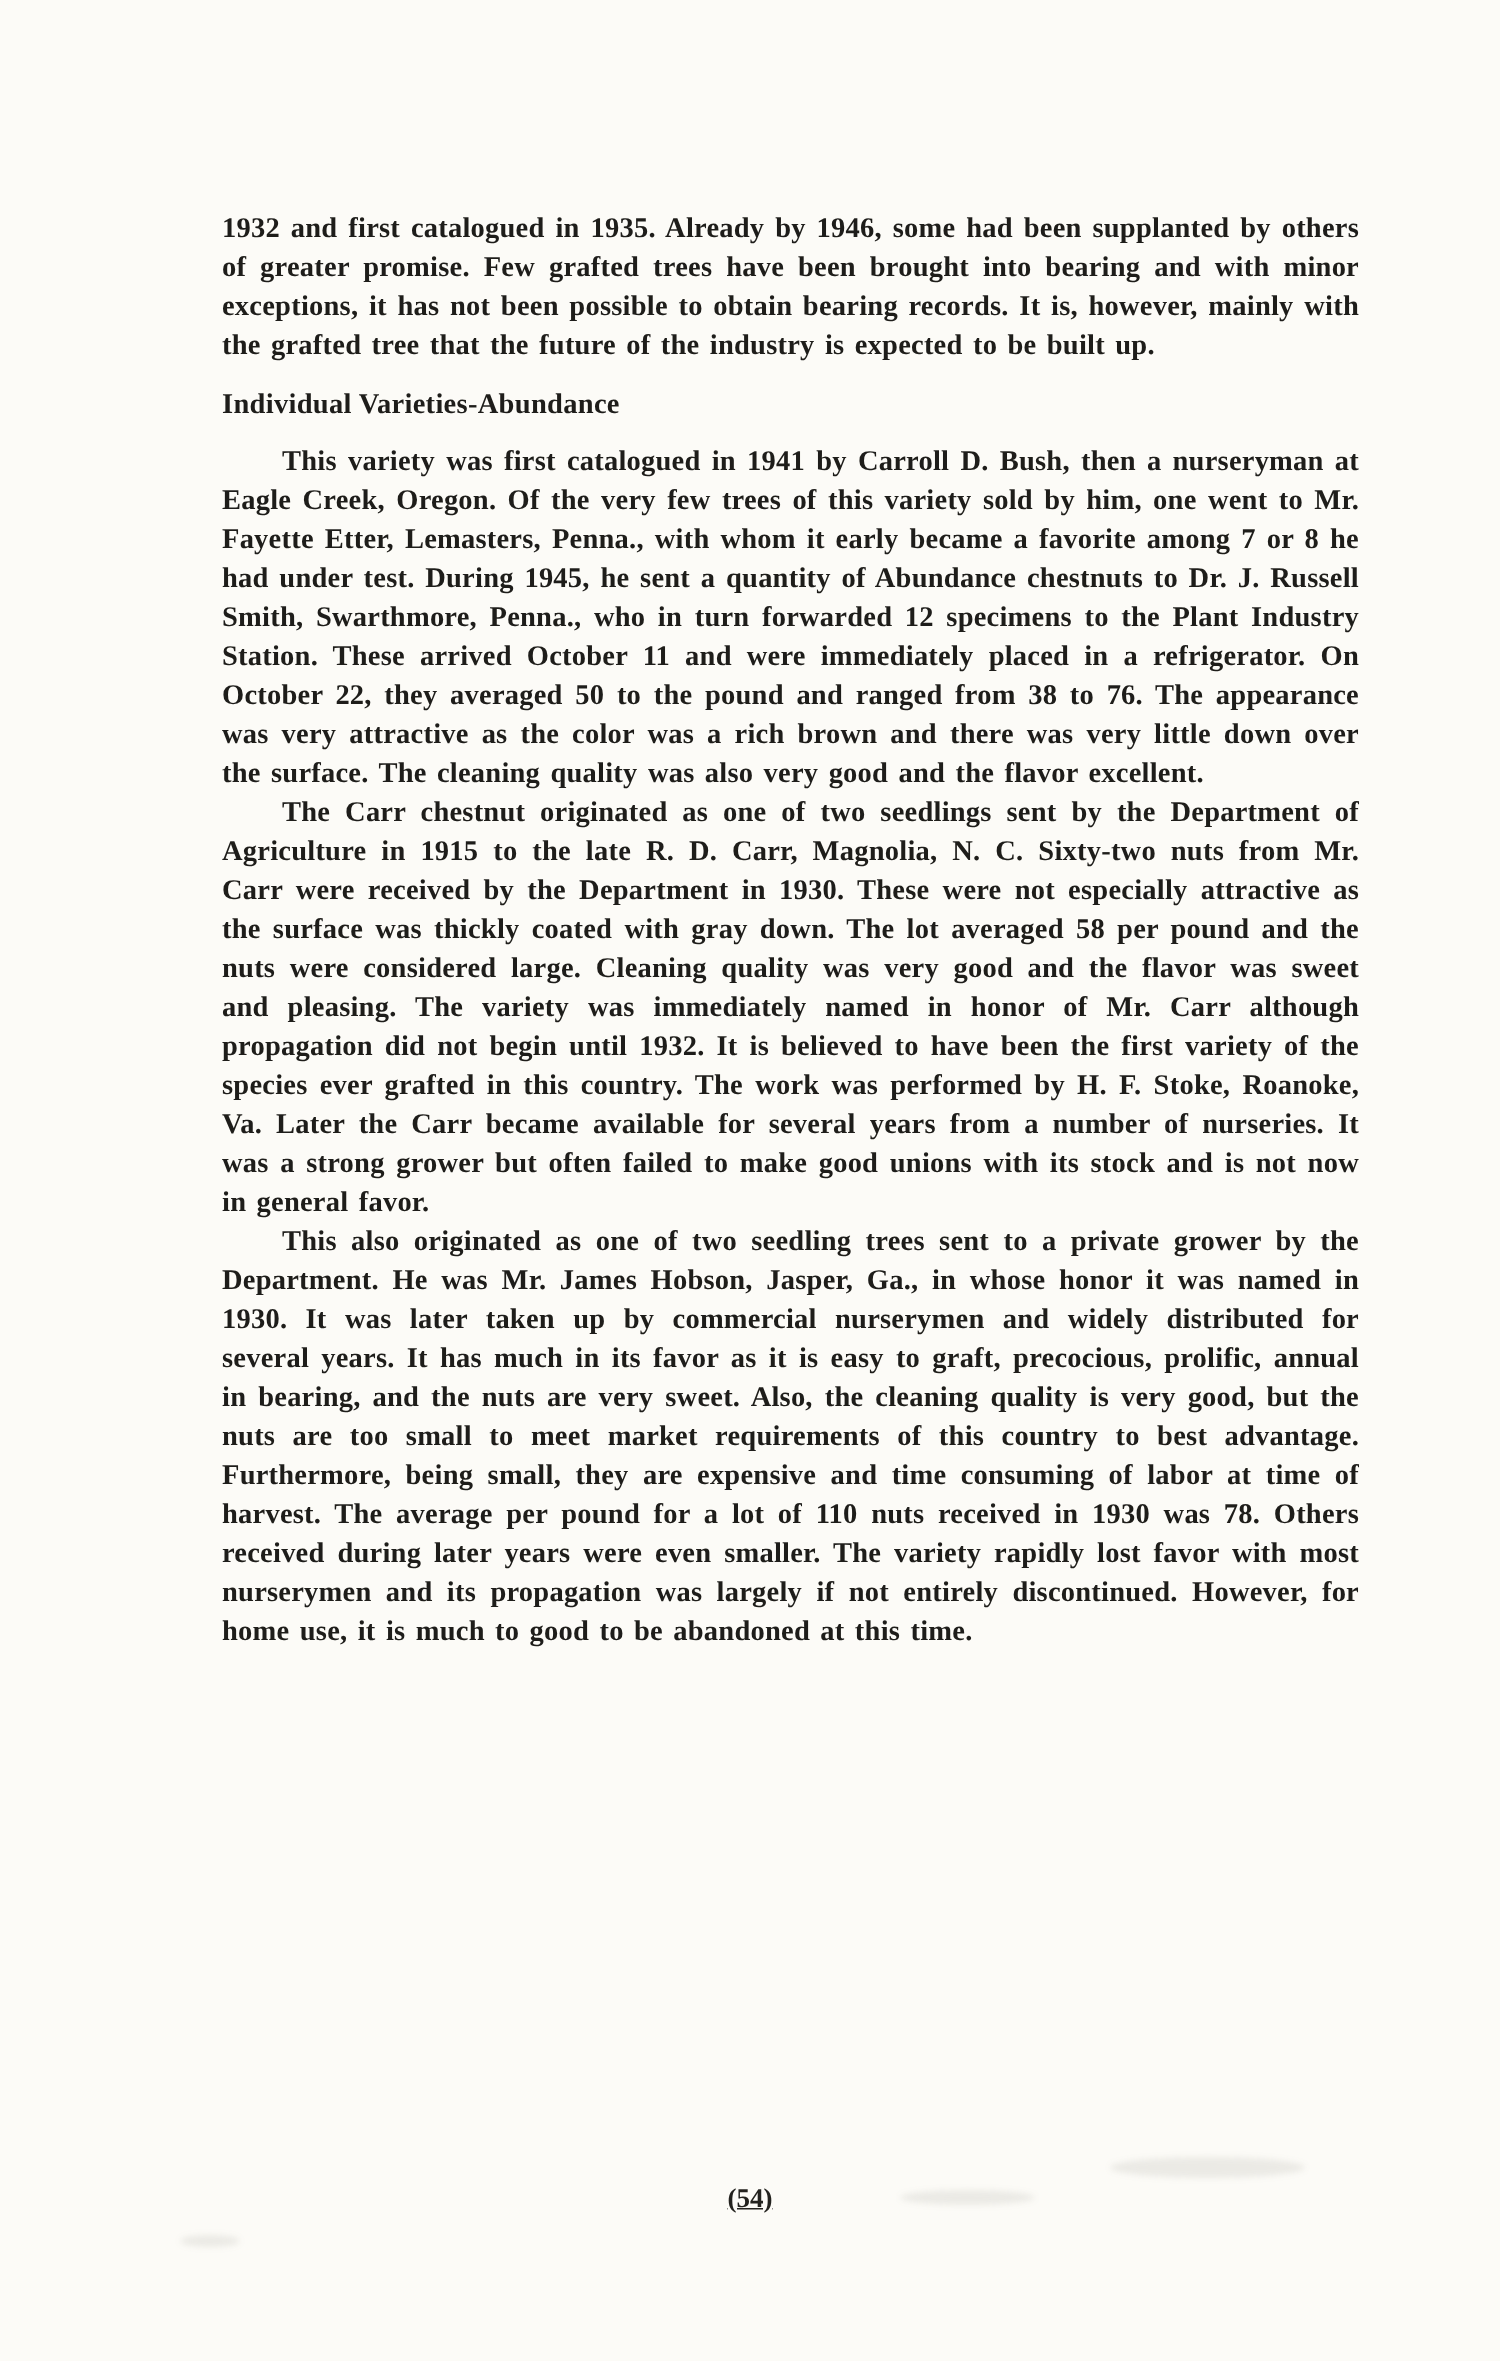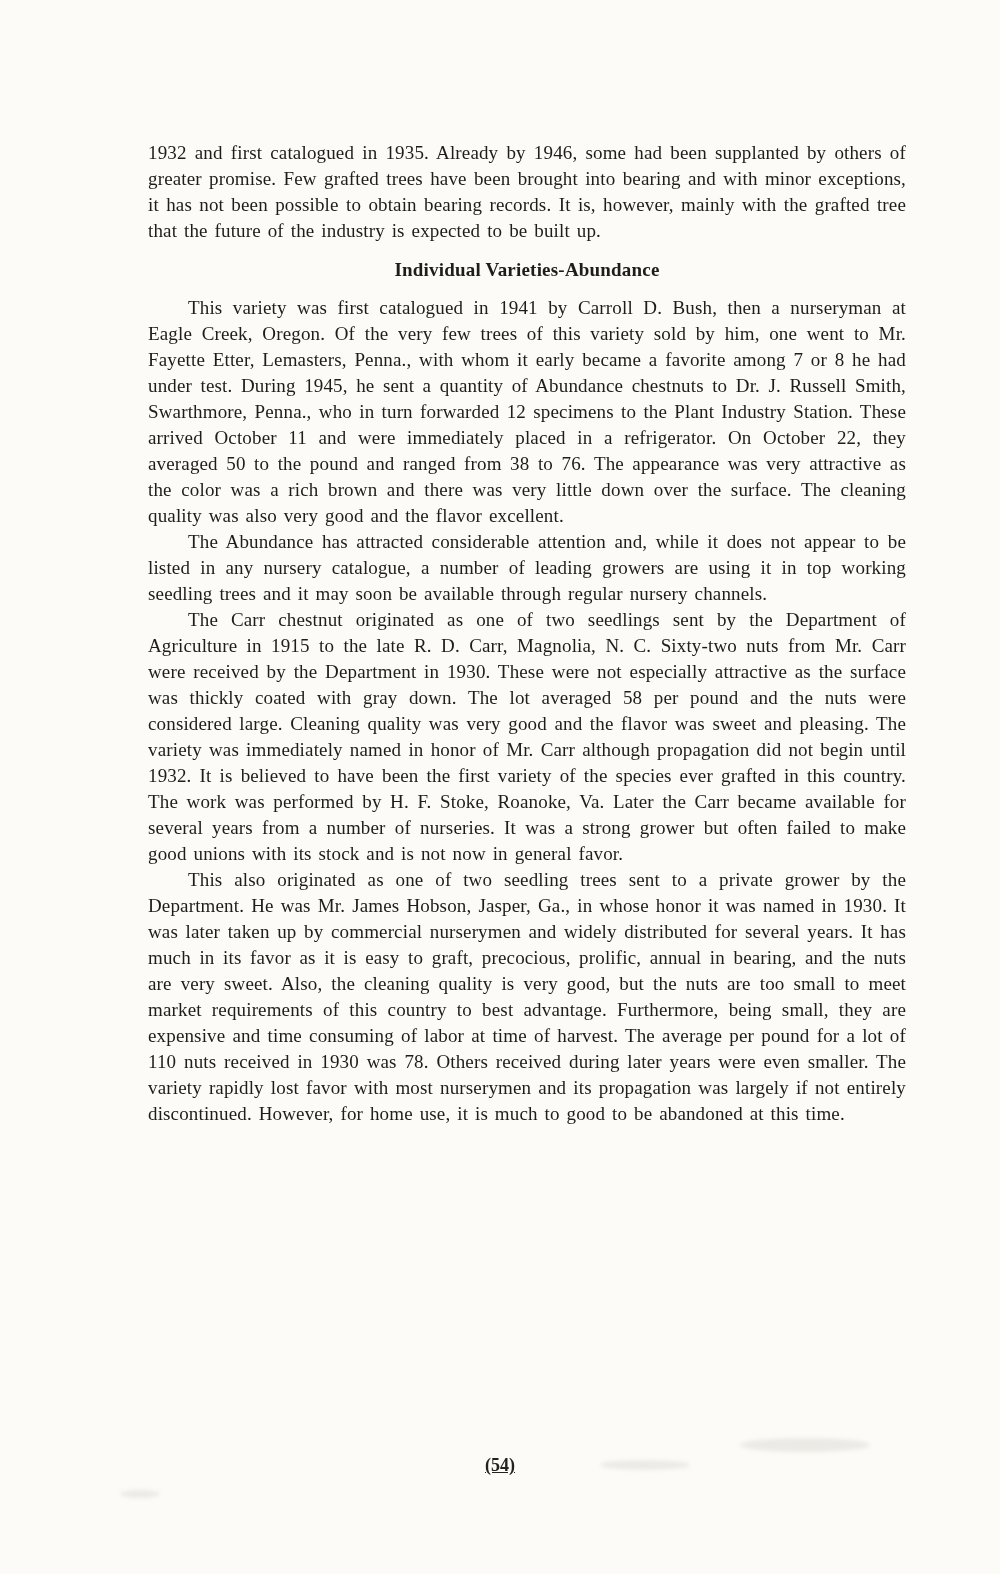--- a/index.html
+++ b/index.html
@@ -26,30 +26,30 @@
     top: 140px;
     width: 758px;
   }
   .para {
     margin: 0;
     font-size: 19px;
     line-height: 26px;
     text-align: justify;
     letter-spacing: 0.15px;
     word-spacing: 2px;
+    font-weight: bold;
   }
   .para.indent {
     text-indent: 40px;
   }
   .heading {
     margin: 13px 0 12px 0;
     font-size: 19px;
     line-height: 26px;
     font-weight: bold;
-    text-align: center;
     letter-spacing: 0.2px;
   }
   .page-number {
     position: absolute;
     left: 0;
     right: 0;
     top: 1455px;
     text-align: center;
     font-size: 18px;
     font-weight: bold;
@@ -73,21 +73,20 @@
 <div class="page">
 
   <div class="text-block">
 
     <p class="para">1932 and first catalogued in 1935. Already by 1946, some had been supplanted by others of greater promise. Few grafted trees have been brought into bearing and with minor exceptions, it has not been possible to obtain bearing records. It is, however, mainly with the grafted tree that the future of the industry is expected to be built up.</p>
 
     <h2 class="heading">Individual Varieties-Abundance</h2>
 
     <p class="para indent">This variety was first catalogued in 1941 by Carroll D. Bush, then a nurseryman at Eagle Creek, Oregon. Of the very few trees of this variety sold by him, one went to Mr. Fayette Etter, Lemasters, Penna., with whom it early became a favorite among 7 or 8 he had under test. During 1945, he sent a quantity of Abundance chestnuts to Dr. J. Russell Smith, Swarthmore, Penna., who in turn forwarded 12 specimens to the Plant Industry Station. These arrived October 11 and were immediately placed in a refrigerator. On October 22, they averaged 50 to the pound and ranged from 38 to 76. The appearance was very attractive as the color was a rich brown and there was very little down over the surface. The cleaning quality was also very good and the flavor excellent.</p>
 
-    <p class="para indent">The Abundance has attracted considerable attention and, while it does not appear to be listed in any nursery catalogue, a number of leading growers are using it in top working seedling trees and it may soon be available through regular nursery channels.</p>
 
 
     <p class="para indent">The Carr chestnut originated as one of two seedlings sent by the Department of Agriculture in 1915 to the late R. D. Carr, Magnolia, N. C. Sixty-two nuts from Mr. Carr were received by the Department in 1930. These were not especially attractive as the surface was thickly coated with gray down. The lot averaged 58 per pound and the nuts were considered large. Cleaning quality was very good and the flavor was sweet and pleasing. The variety was immediately named in honor of Mr. Carr although propagation did not begin until 1932. It is believed to have been the first variety of the species ever grafted in this country. The work was performed by H. F. Stoke, Roanoke, Va. Later the Carr became available for several years from a number of nurseries. It was a strong grower but often failed to make good unions with its stock and is not now in general favor.</p>
 
 
     <p class="para indent">This also originated as one of two seedling trees sent to a private grower by the Department. He was Mr. James Hobson, Jasper, Ga., in whose honor it was named in 1930. It was later taken up by commercial nurserymen and widely distributed for several years. It has much in its favor as it is easy to graft, precocious, prolific, annual in bearing, and the nuts are very sweet. Also, the cleaning quality is very good, but the nuts are too small to meet market requirements of this country to best advantage. Furthermore, being small, they are expensive and time consuming of labor at time of harvest. The average per pound for a lot of 110 nuts received in 1930 was 78. Others received during later years were even smaller. The variety rapidly lost favor with most nurserymen and its propagation was largely if not entirely discontinued. However, for home use, it is much to good to be abandoned at this time.</p>
 
   </div>
 
   <div class="page-number">(54)</div>

